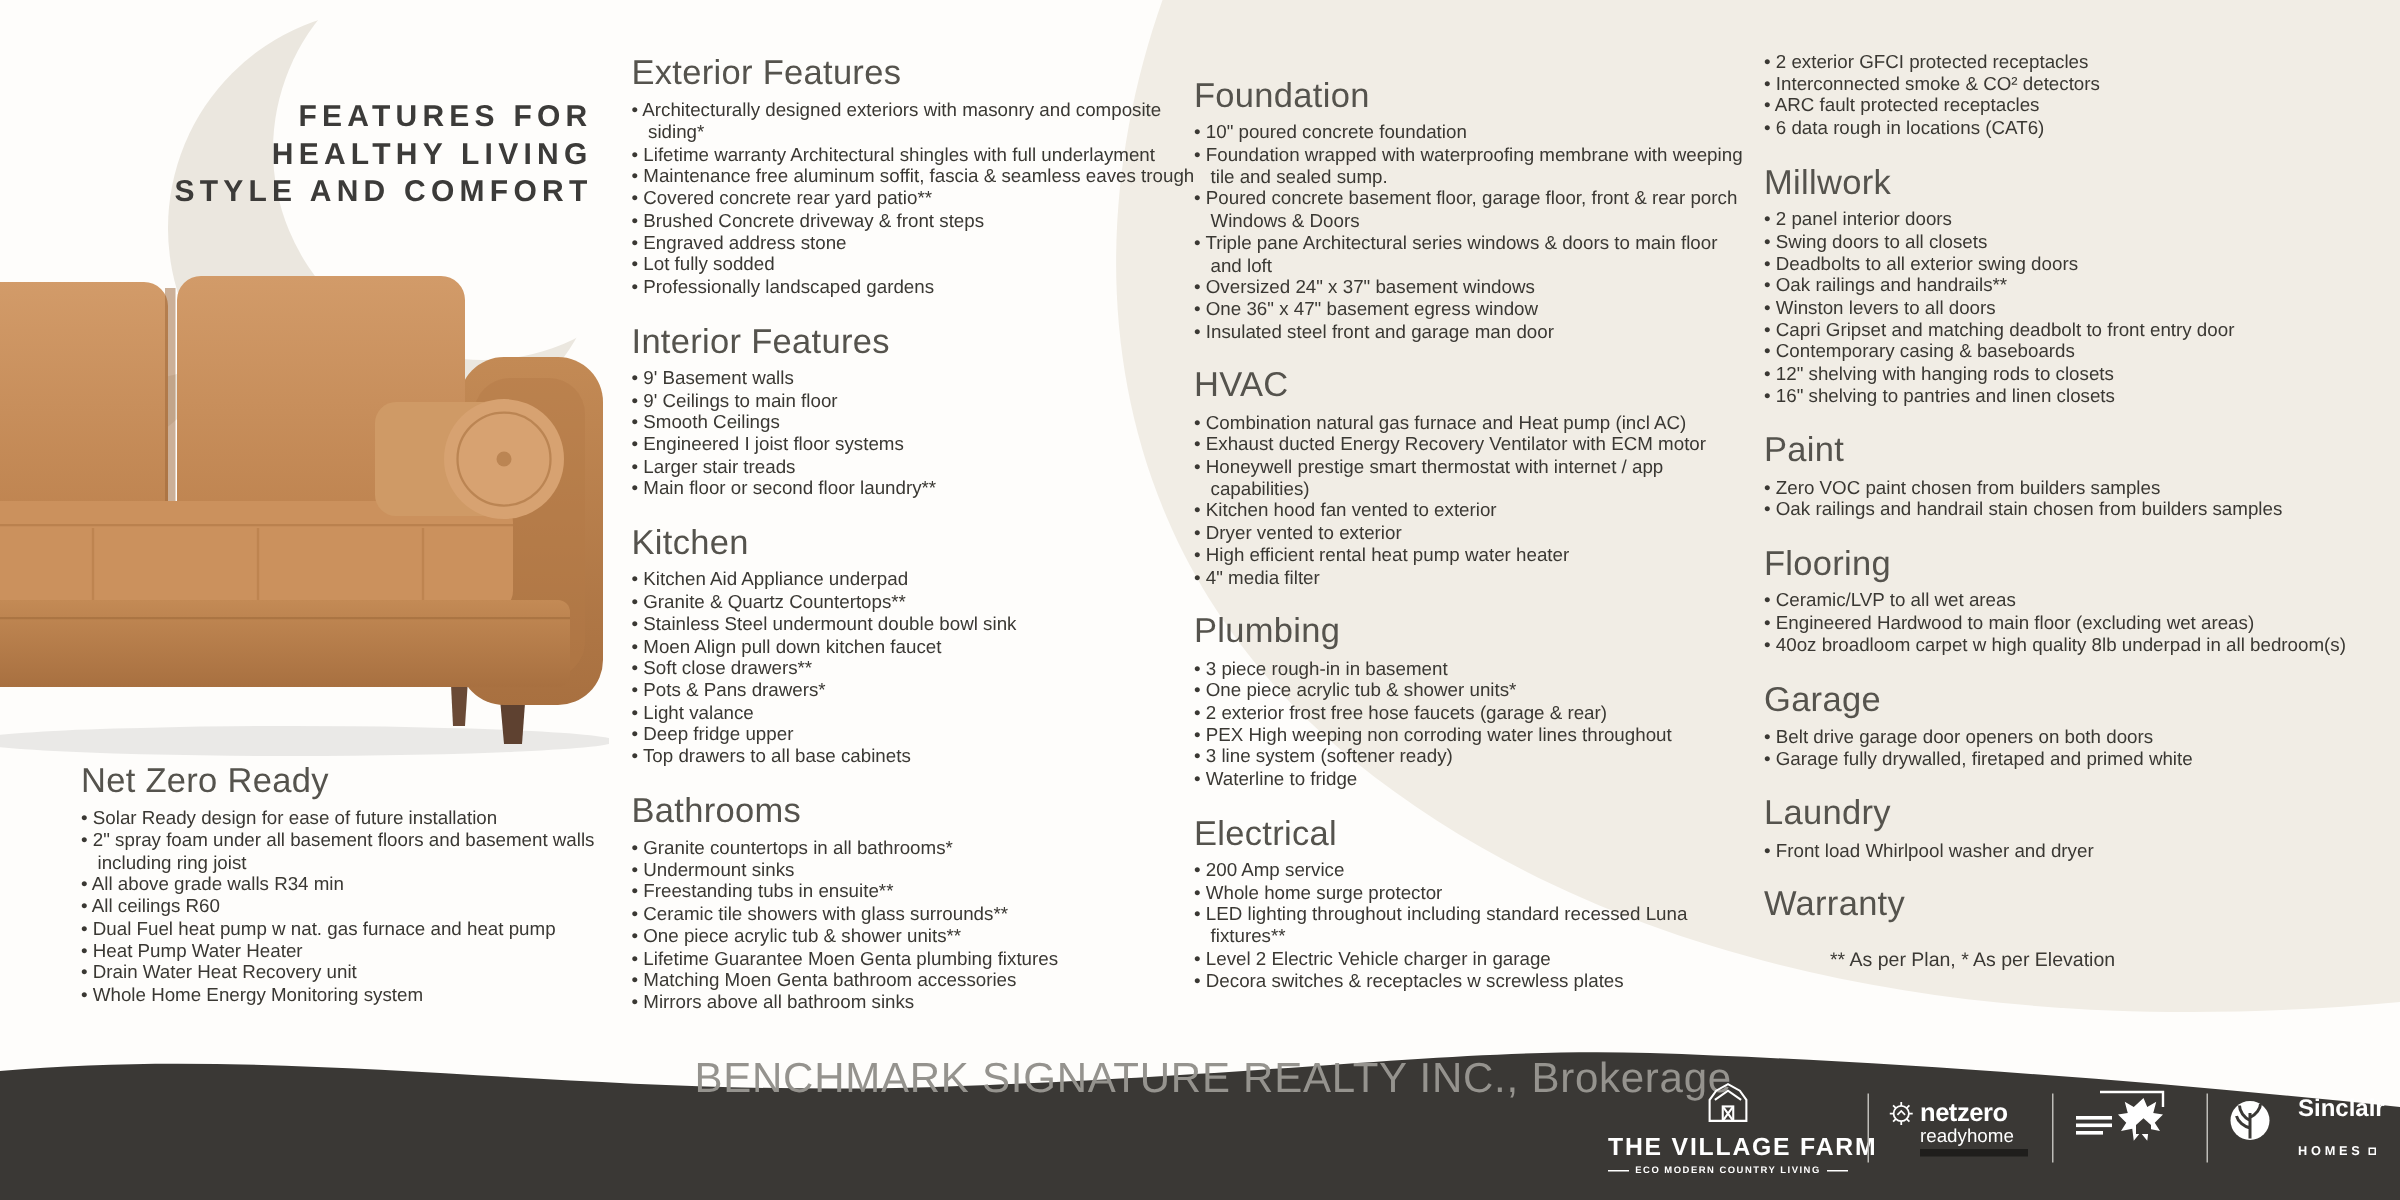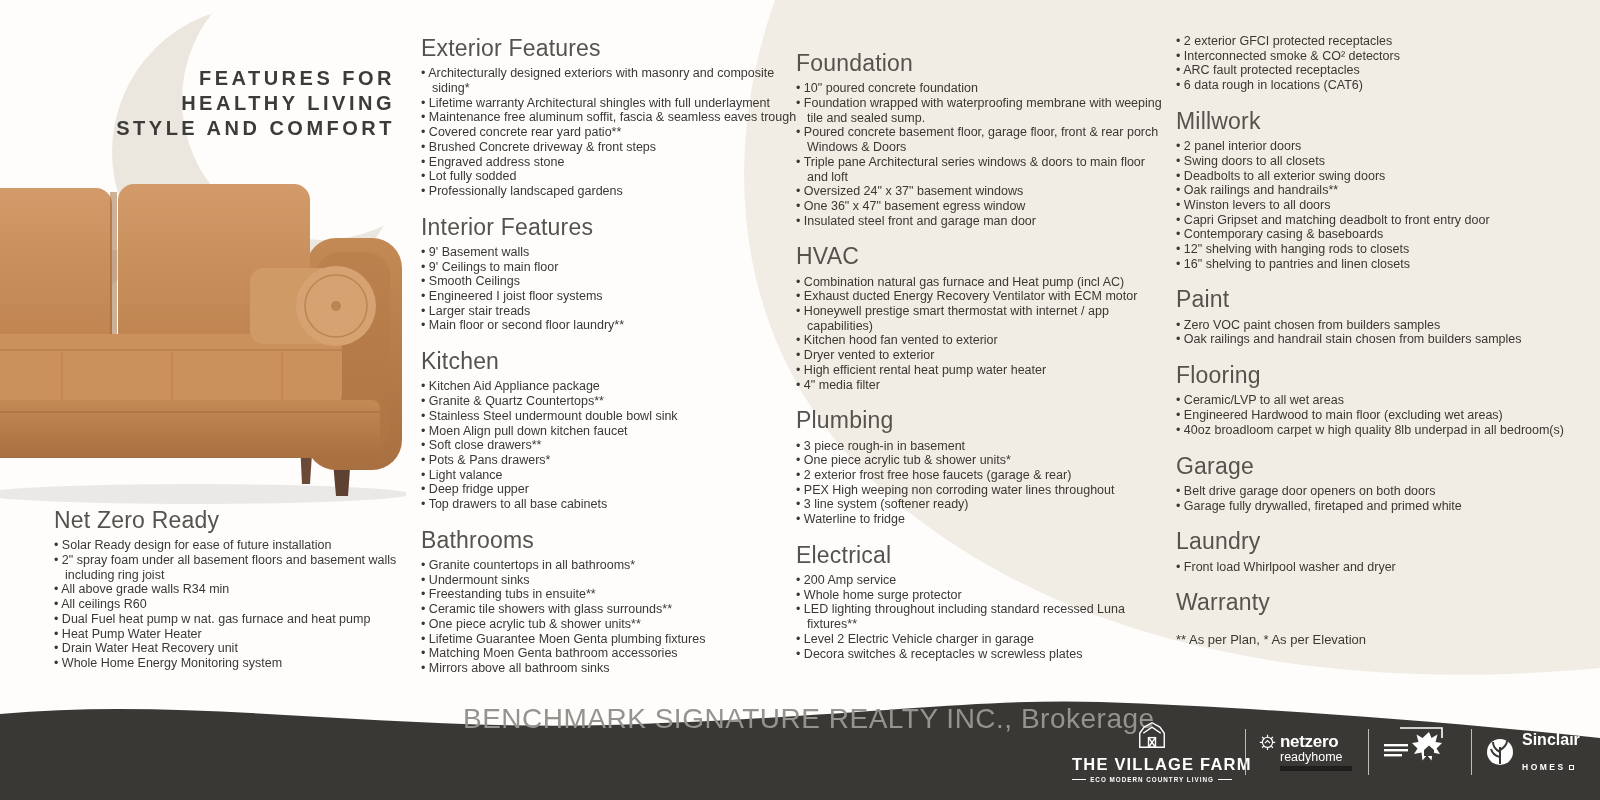--- a/index.html
+++ b/index.html
@@ -23,21 +23,21 @@
   .col-4       { left:1176px; top:34px;  width:388px; }
 
   section { margin-bottom:16px; }
   h2.sec { font-weight:400; font-size:23px; line-height:1.1; color:#55534d;
            letter-spacing:0.2px; margin:0 0 5px 0; }
   ul.features { list-style:none; }
   ul.features li { font-size:12.5px; line-height:14.7px; color:#3a3833;
                    padding-left:11px; text-indent:-11px; }
   ul.features li::before { content:"• "; }
 
-  .footnote { font-size:13px; color:#3a3833; margin-top:14px; }
+  .footnote { font-size:13px; color:#3a3833; margin-top:14px;margin-left:44px; }
 
   .brokerage { position:absolute; left:463px; top:703px; font-size:28px;
                letter-spacing:0.5px; color:#95938e; z-index:3; white-space:nowrap; }
 
   .logo-strip { position:absolute; left:1072px; top:714px; width:520px; height:76px;
                 display:flex; align-items:center; z-index:3; color:#fff; }
   .logo-divider { width:1px; height:46px; background:#bdbcb8; margin:0 13px; flex:none; }
 
   .vf { width:160px; text-align:center; flex:none; }
   .vf-name { font-size:16.5px; font-weight:bold; letter-spacing:1.2px; white-space:nowrap; margin-top:2px; }
@@ -46,21 +46,21 @@
   .vf-tag span { font-size:6.3px; letter-spacing:1px; white-space:nowrap; font-weight:bold; }
 
   .nz { width:96px; flex:none; display:flex; align-items:flex-start; gap:4px; }
   .nz-words { line-height:1; }
   .nz-word1 { font-size:17px; font-weight:bold; letter-spacing:-0.3px; }
   .nz-word2 { font-size:12.5px; margin-top:1px; }
   .nz-bar { width:72px; height:5px; background:#1f1e1c; margin-top:3px; }
 
   .chba { width:76px; flex:none; }
 
-  .sinclair { flex:none; display:flex; align-items:center; gap:7px; }
+  .sinclair { flex:none; display:flex; align-items:flex-start; gap:17px; }
   .sin-name { font-size:16px; font-weight:bold; line-height:1; }
   .sin-sub  { font-size:8.5px; letter-spacing:2.5px; font-weight:bold; margin-top:14px; display:flex; align-items:center; gap:3px; }
   .sin-box  { width:5px; height:5px; border:1px solid #fff; display:inline-block; }
 </style>
 </head>
 <body>
 
 <div class="page">
 
   <svg class="bg-svg" width="1600" height="800" viewBox="0 0 1600 800" aria-hidden="true">
@@ -157,21 +157,21 @@
           <li>9' Ceilings to main floor</li>
           <li>Smooth Ceilings</li>
           <li>Engineered I joist floor systems</li>
           <li>Larger stair treads</li>
           <li>Main floor or second floor laundry**</li>
         </ul>
     </section>
     <section>
       <h2 class="sec">Kitchen</h2>
       <ul class="features">
-          <li>Kitchen Aid Appliance package</li>
+          <li>Kitchen Aid Appliance underpad</li>
           <li>Granite &amp; Quartz Countertops**</li>
           <li>Stainless Steel undermount double bowl sink</li>
           <li>Moen Align pull down kitchen faucet</li>
           <li>Soft close drawers**</li>
           <li>Pots &amp; Pans drawers*</li>
           <li>Light valance</li>
           <li>Deep fridge upper</li>
           <li>Top drawers to all base cabinets</li>
         </ul>
     </section>

